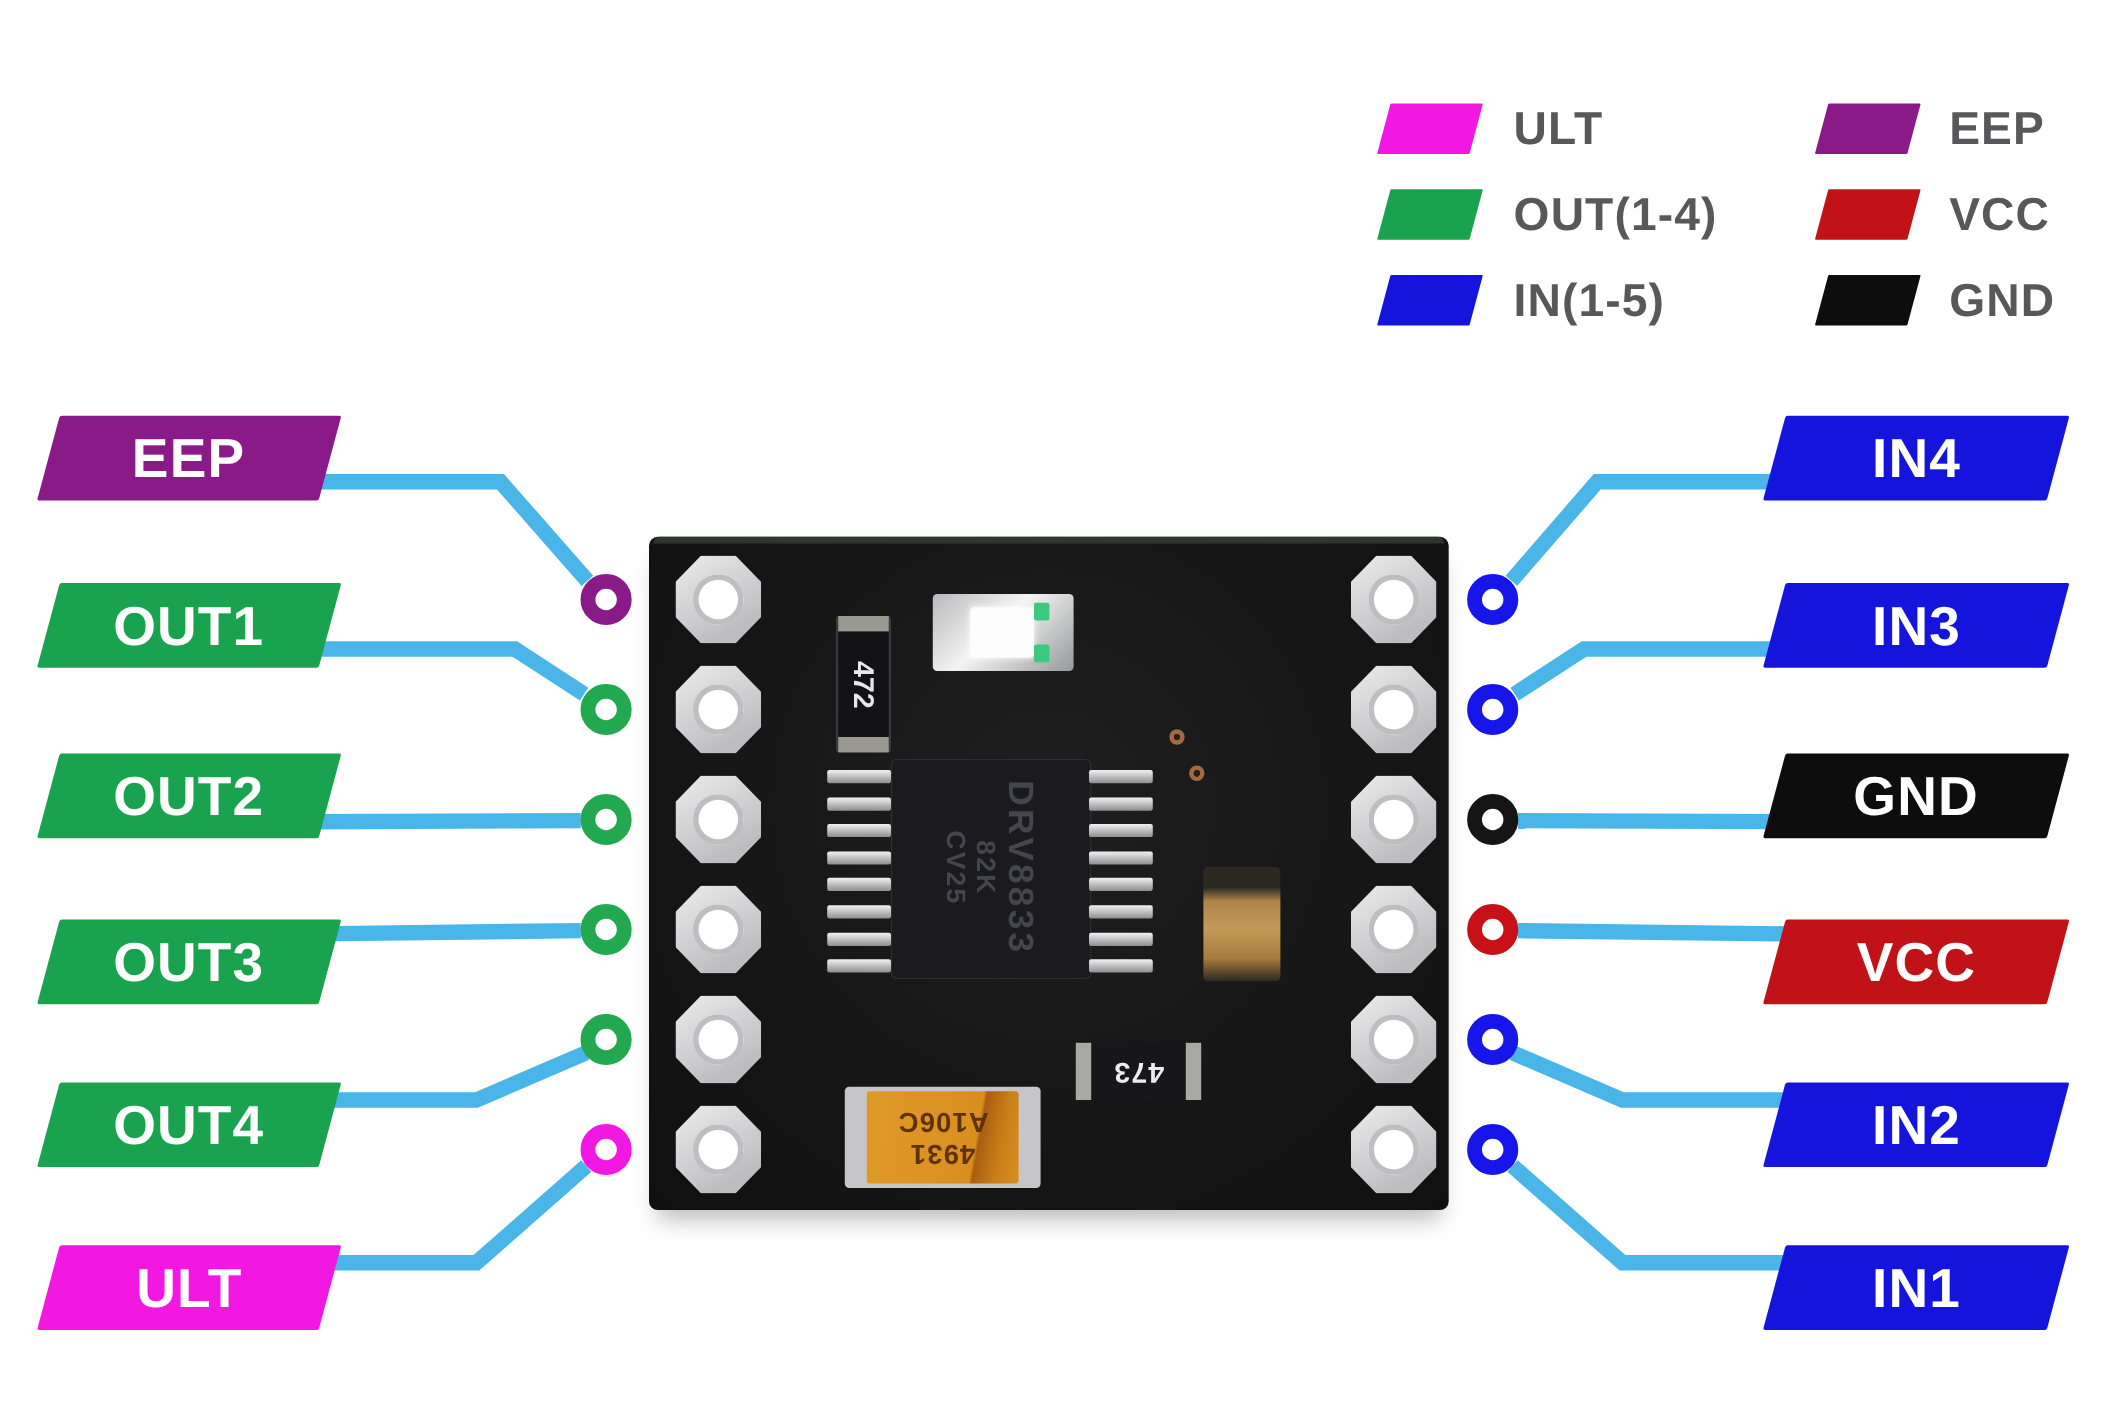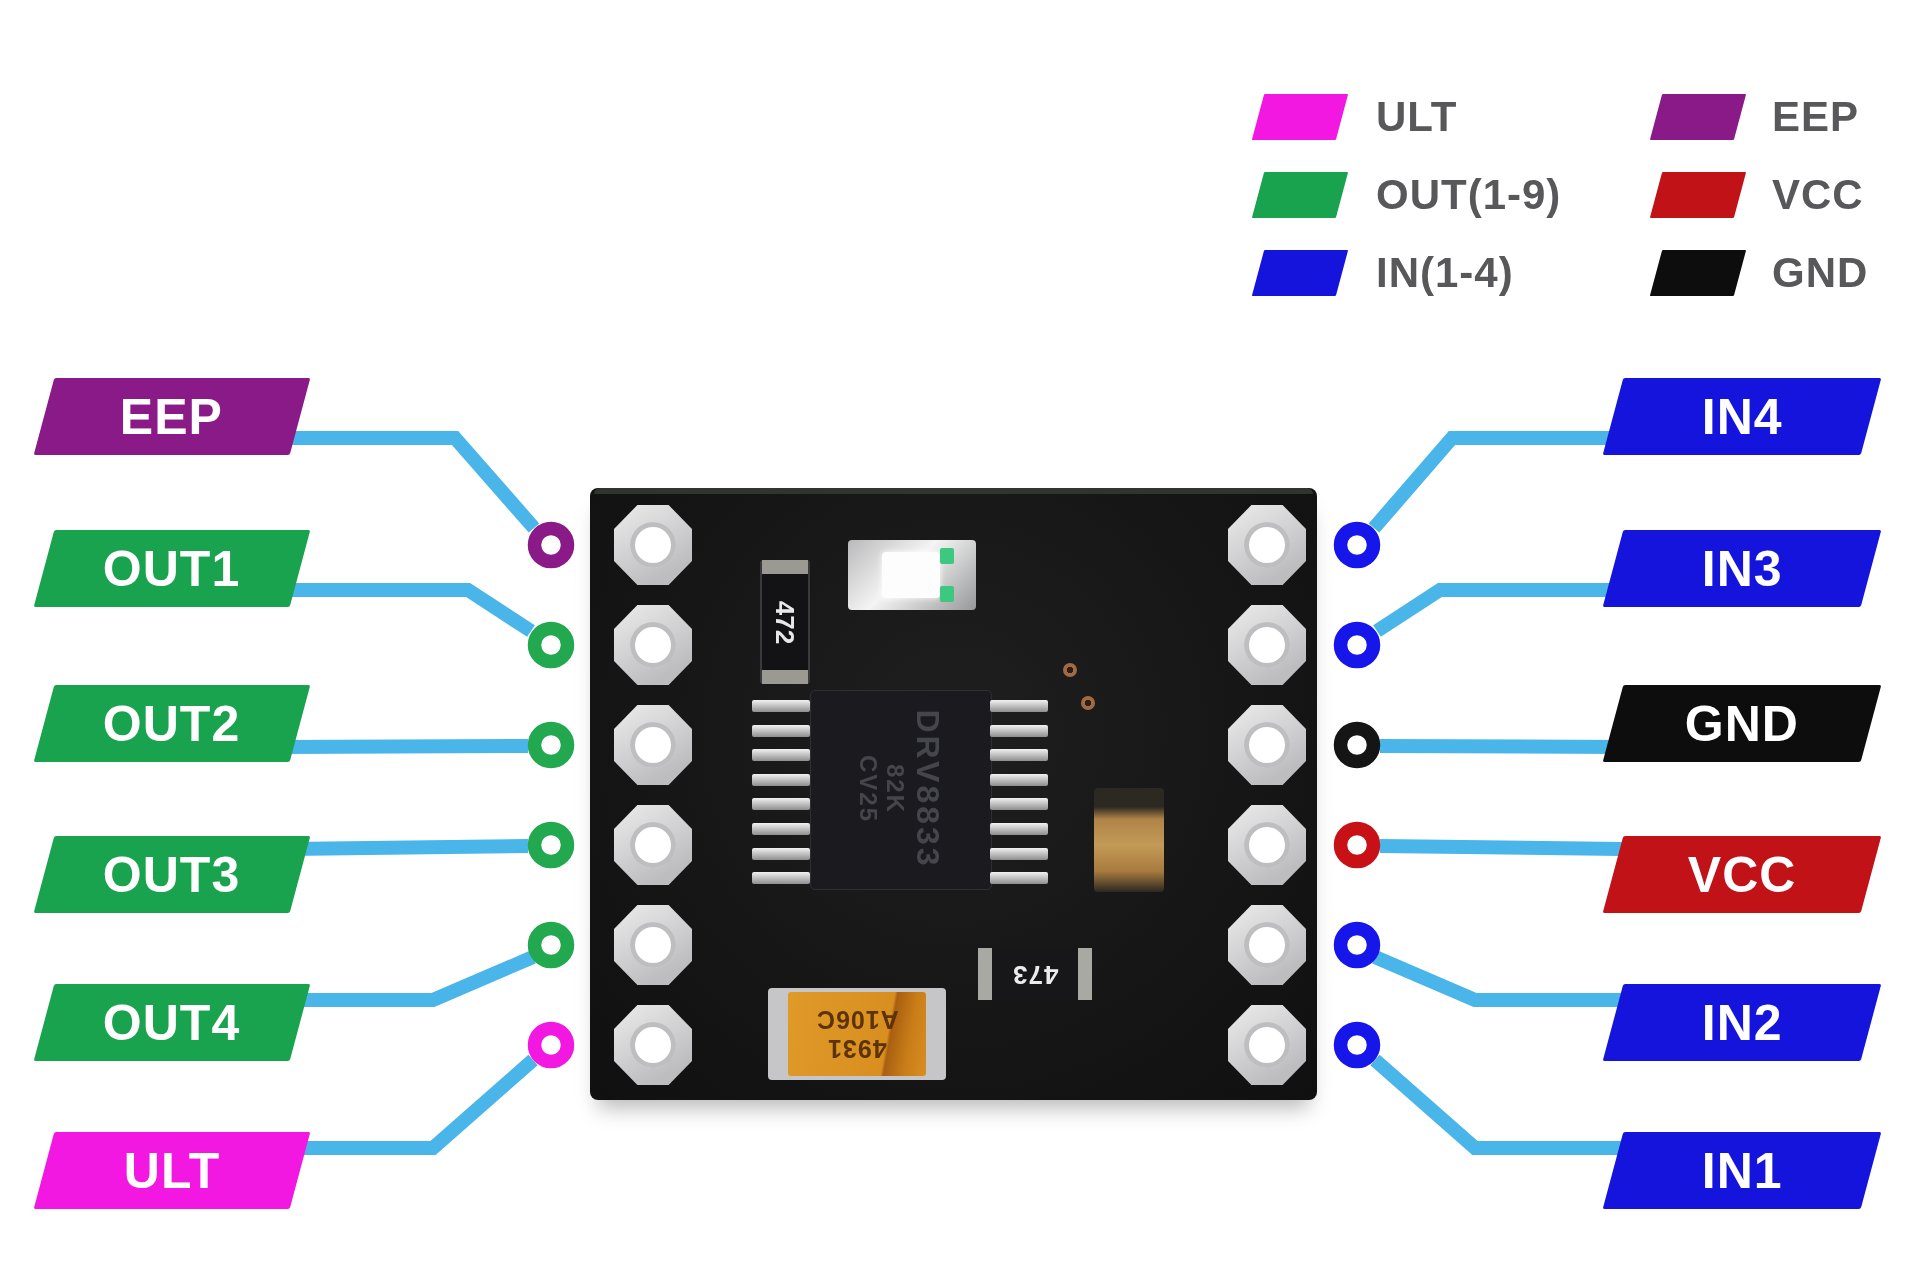--- a/index.html
+++ b/index.html
@@ -232,23 +232,23 @@
         <span>IN2</span>
       </div>
       <div class="pin-label" style="left: 1613px; top: 1132px; width: 258px; background: rgb(20, 20, 221);">
         <span>IN1</span>
       </div>
     </div>
   <div id="legend">
       <div class="legend-swatch" style="left: 1258px; top: 94px; background: rgb(242, 24, 226);"></div>
       <div class="legend-label" style="left: 1376px; top: 94px; color: rgb(88, 88, 90);">ULT</div>
       <div class="legend-swatch" style="left: 1258px; top: 172px; background: rgb(26, 163, 78);"></div>
-      <div class="legend-label" style="left: 1376px; top: 172px; color: rgb(88, 88, 90);">OUT(1-9)</div>
+      <div class="legend-label" style="left: 1376px; top: 172px; color: rgb(88, 88, 90);">OUT(1-4)</div>
       <div class="legend-swatch" style="left: 1258px; top: 250px; background: rgb(20, 20, 221);"></div>
-      <div class="legend-label" style="left: 1376px; top: 250px; color: rgb(88, 88, 90);">IN(1-4)</div>
+      <div class="legend-label" style="left: 1376px; top: 250px; color: rgb(88, 88, 90);">IN(1-5)</div>
       <div class="legend-swatch" style="left: 1656px; top: 94px; background: rgb(138, 26, 135);"></div>
       <div class="legend-label" style="left: 1772px; top: 94px; color: rgb(88, 88, 90);">EEP</div>
       <div class="legend-swatch" style="left: 1656px; top: 172px; background: rgb(193, 18, 23);"></div>
       <div class="legend-label" style="left: 1772px; top: 172px; color: rgb(88, 88, 90);">VCC</div>
       <div class="legend-swatch" style="left: 1656px; top: 250px; background: rgb(13, 13, 13);"></div>
       <div class="legend-label" style="left: 1772px; top: 250px; color: rgb(88, 88, 90);">GND</div>
     </div>
 
 </div>
 

